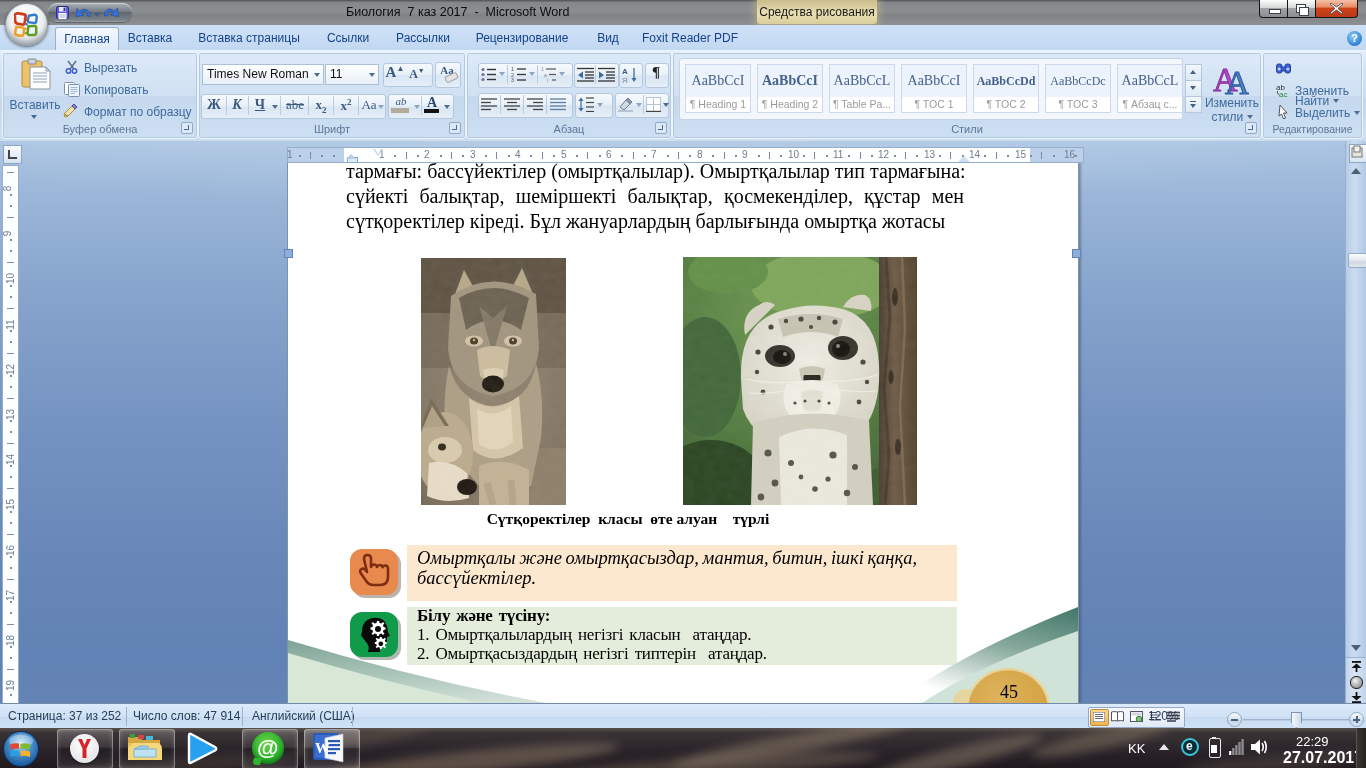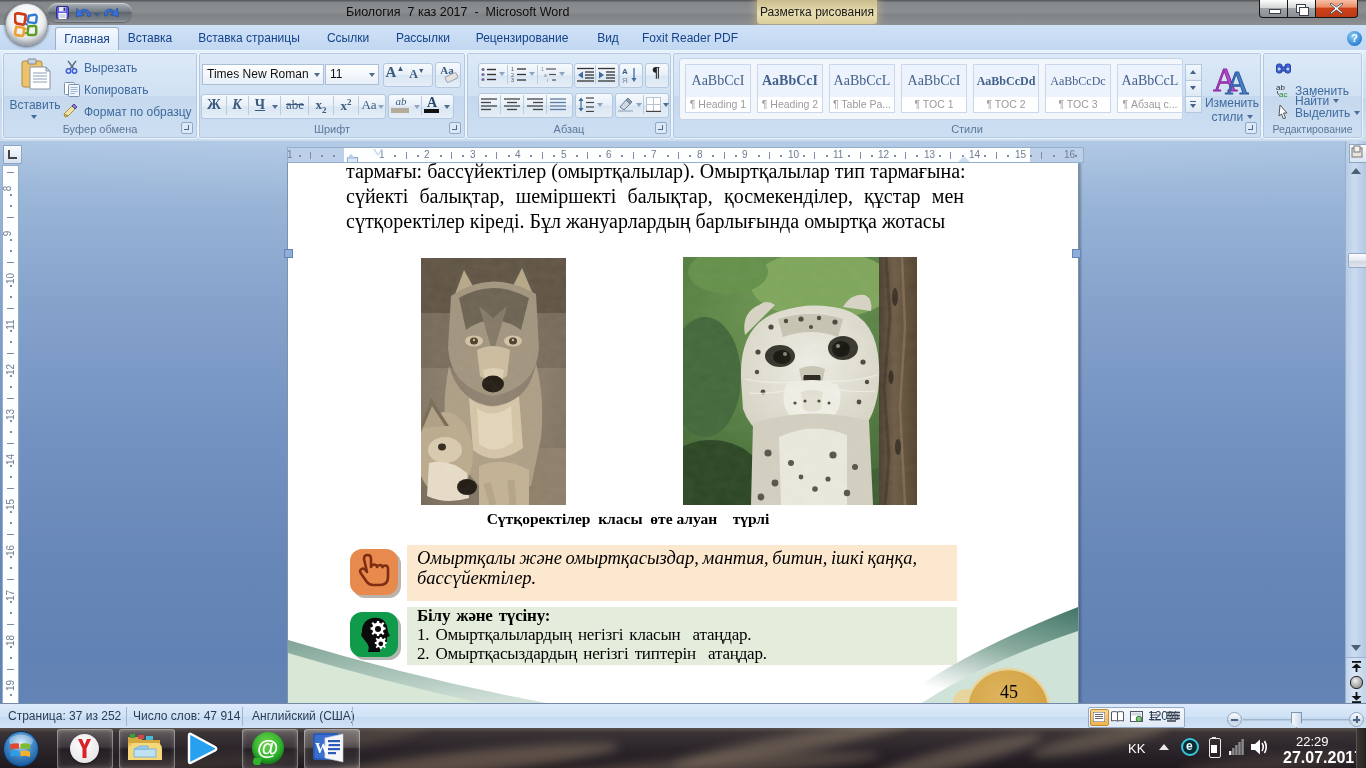--- a/index.html
+++ b/index.html
@@ -102,21 +102,21 @@
 <svg class="abs" style="left:14px;top:12px;z-index:31;" width="25" height="25" viewBox="0 0 27 27">
   <path d="M1 6 Q0 1 5 1.5 L11 2.5 Q13 3 12.5 5 L11.5 12 Q11 14 9 13.5 L3.5 12.5 Q1.5 12 1.2 10 Z" fill="none" stroke="#cf3d18" stroke-width="3" stroke-linejoin="round"></path>
   <path d="M16 4 L22 3 Q24.5 2.8 24.5 5.5 L24 10 Q23.8 12 21.5 11.8 L16.5 11.2 Q14.8 11 15 9 Z" fill="none" stroke="#2f7ad4" stroke-width="2.6" stroke-linejoin="round"></path>
   <path d="M2.5 16 L9 16.8 Q11 17 10.8 19 L10.2 24 Q10 26 8 25.8 L3 25 Q1 24.7 1.2 22.5 Z" fill="none" stroke="#eda12d" stroke-width="2.8" stroke-linejoin="round"></path>
   <path d="M15.5 15.5 L21.5 15 Q24 14.8 24 17 L24 22.5 Q24 24.8 21.5 24.8 L16.5 24.8 Q14.5 24.8 14.7 22.5 Z" fill="none" stroke="#5d9e28" stroke-width="2.7" stroke-linejoin="round"></path>
   <circle cx="13.2" cy="8.2" r="1.3" fill="#d44a1a"></circle>
   <circle cx="13.6" cy="13.2" r="1.3" fill="#2f7ad4"></circle>
   <circle cx="12.6" cy="18.2" r="1.3" fill="#eda12d"></circle>
   <circle cx="12.9" cy="22.8" r="1.2" fill="#5d9e28"></circle>
 </svg>
-<div class="abs" id="drawtools">Разметка рисования</div>
+<div class="abs" id="drawtools">Средства рисования</div>
 <div class="abs" id="winbtns">
   <div class="wbtn" style="left:0;width:28px;border-radius:0 0 0 4px;">
       <div style="position:absolute;left:9px;top:9px;width:10px;height:3px;background:#fff;border:1px solid #39414d;"></div>
     </div>
   <div class="wbtn" style="left:28px;width:28px;">
       <div style="position:absolute;left:8px;top:4px;width:8px;height:7px;background:#fff;border:1px solid #39414d;"></div>
       <div style="position:absolute;left:11px;top:7px;width:8px;height:7px;background:#fff;border:1px solid #39414d;"></div>
     </div>
   <div class="wbtn close" style="left:56px;width:41px;border-radius:0 0 4px 0;">
       <svg style="position:absolute;left:14px;top:3px;" width="13" height="11" viewBox="0 0 13 11">

